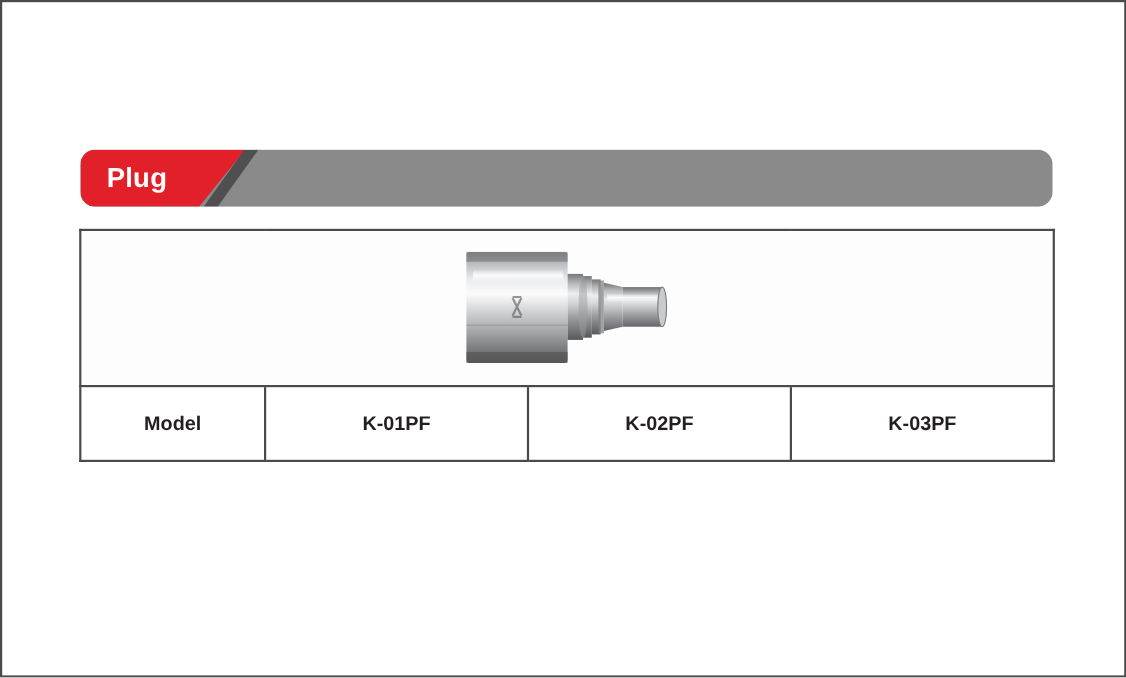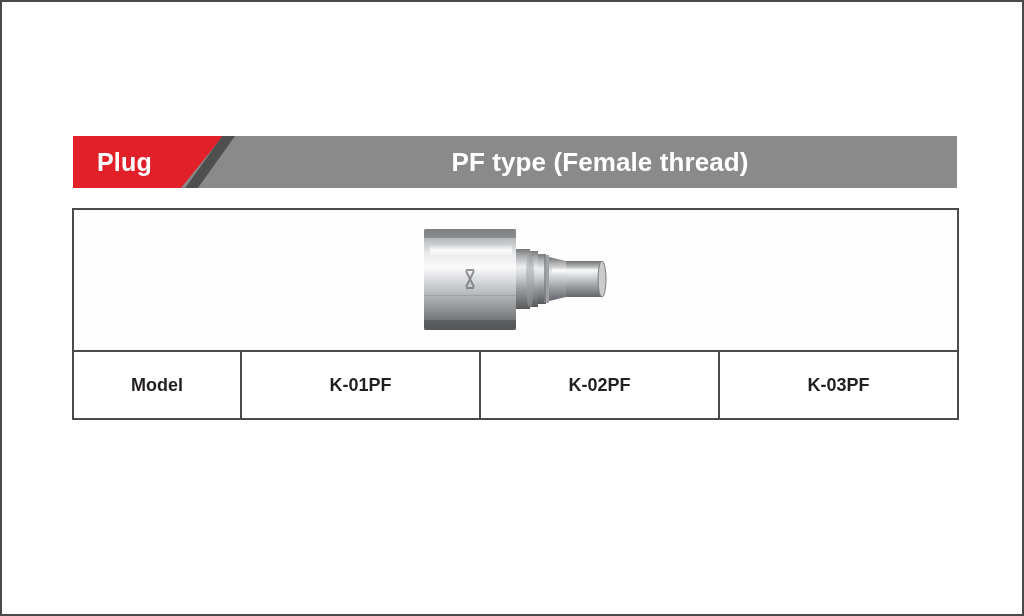--- a/index.html
+++ b/index.html
@@ -26,20 +26,21 @@
   }
 
   
   #banner {
     position: absolute;
     left: 71px;
     top: 134px;
     width: 884px;
     height: 52px;
     overflow: hidden;
+    border-radius: 14px;
   }
   #banner-gray {
     position: absolute;
     inset: 0;
     background: #8a8a8a;
   }
   #banner-red {
     position: absolute;
     left: 0;
     top: 0;
@@ -137,21 +138,20 @@
 </head>
 <body>
 
 <div id="page">
 
   <div id="banner">
     <div id="banner-gray"></div>
     <div id="banner-red"></div>
     <div id="banner-slash"></div>
     <div id="banner-label">Plug</div>
-    <div id="banner-title">PF type (Female thread)</div>
   </div>
 
   <table id="spec-table">
     <colgroup>
       <col class="col-label">
       <col class="col-data">
       <col class="col-data">
       <col class="col-data">
     </colgroup>
     <tbody>

